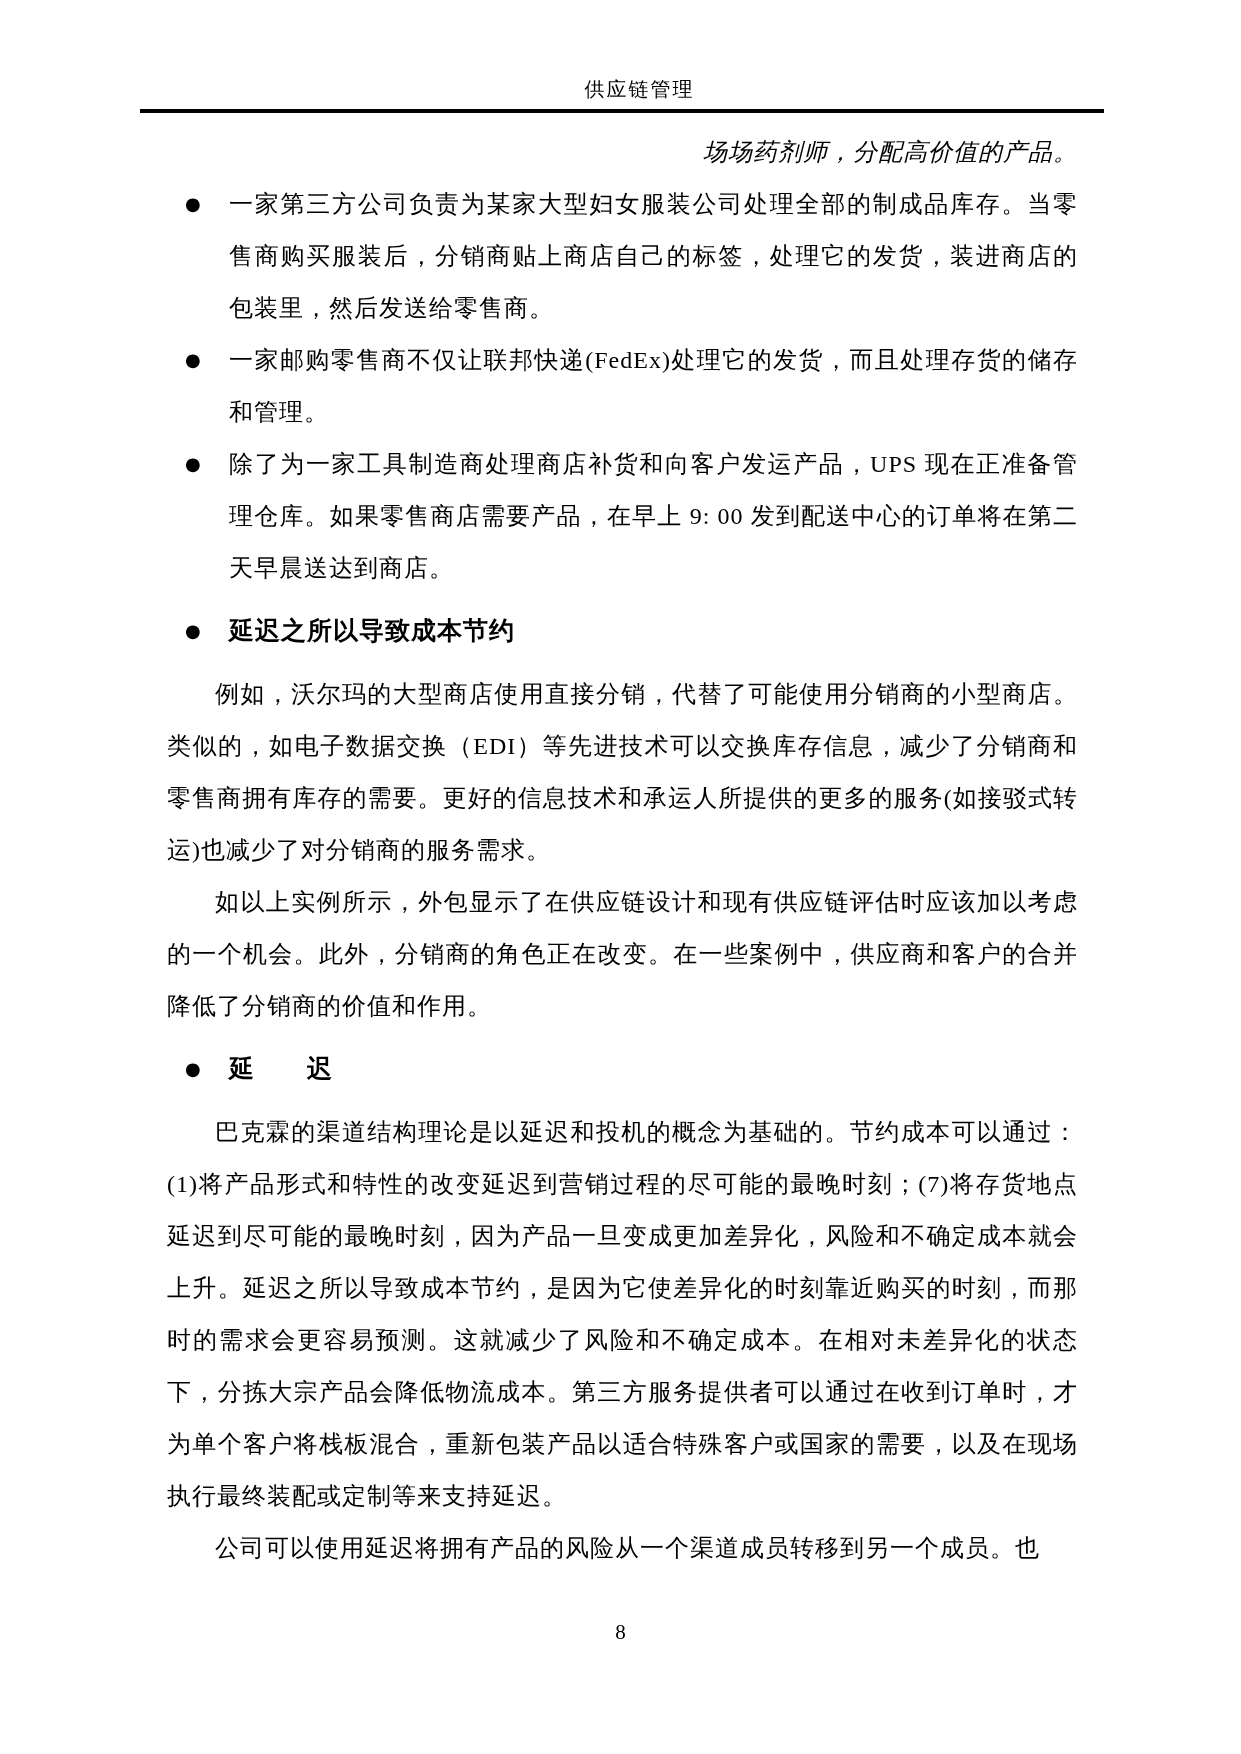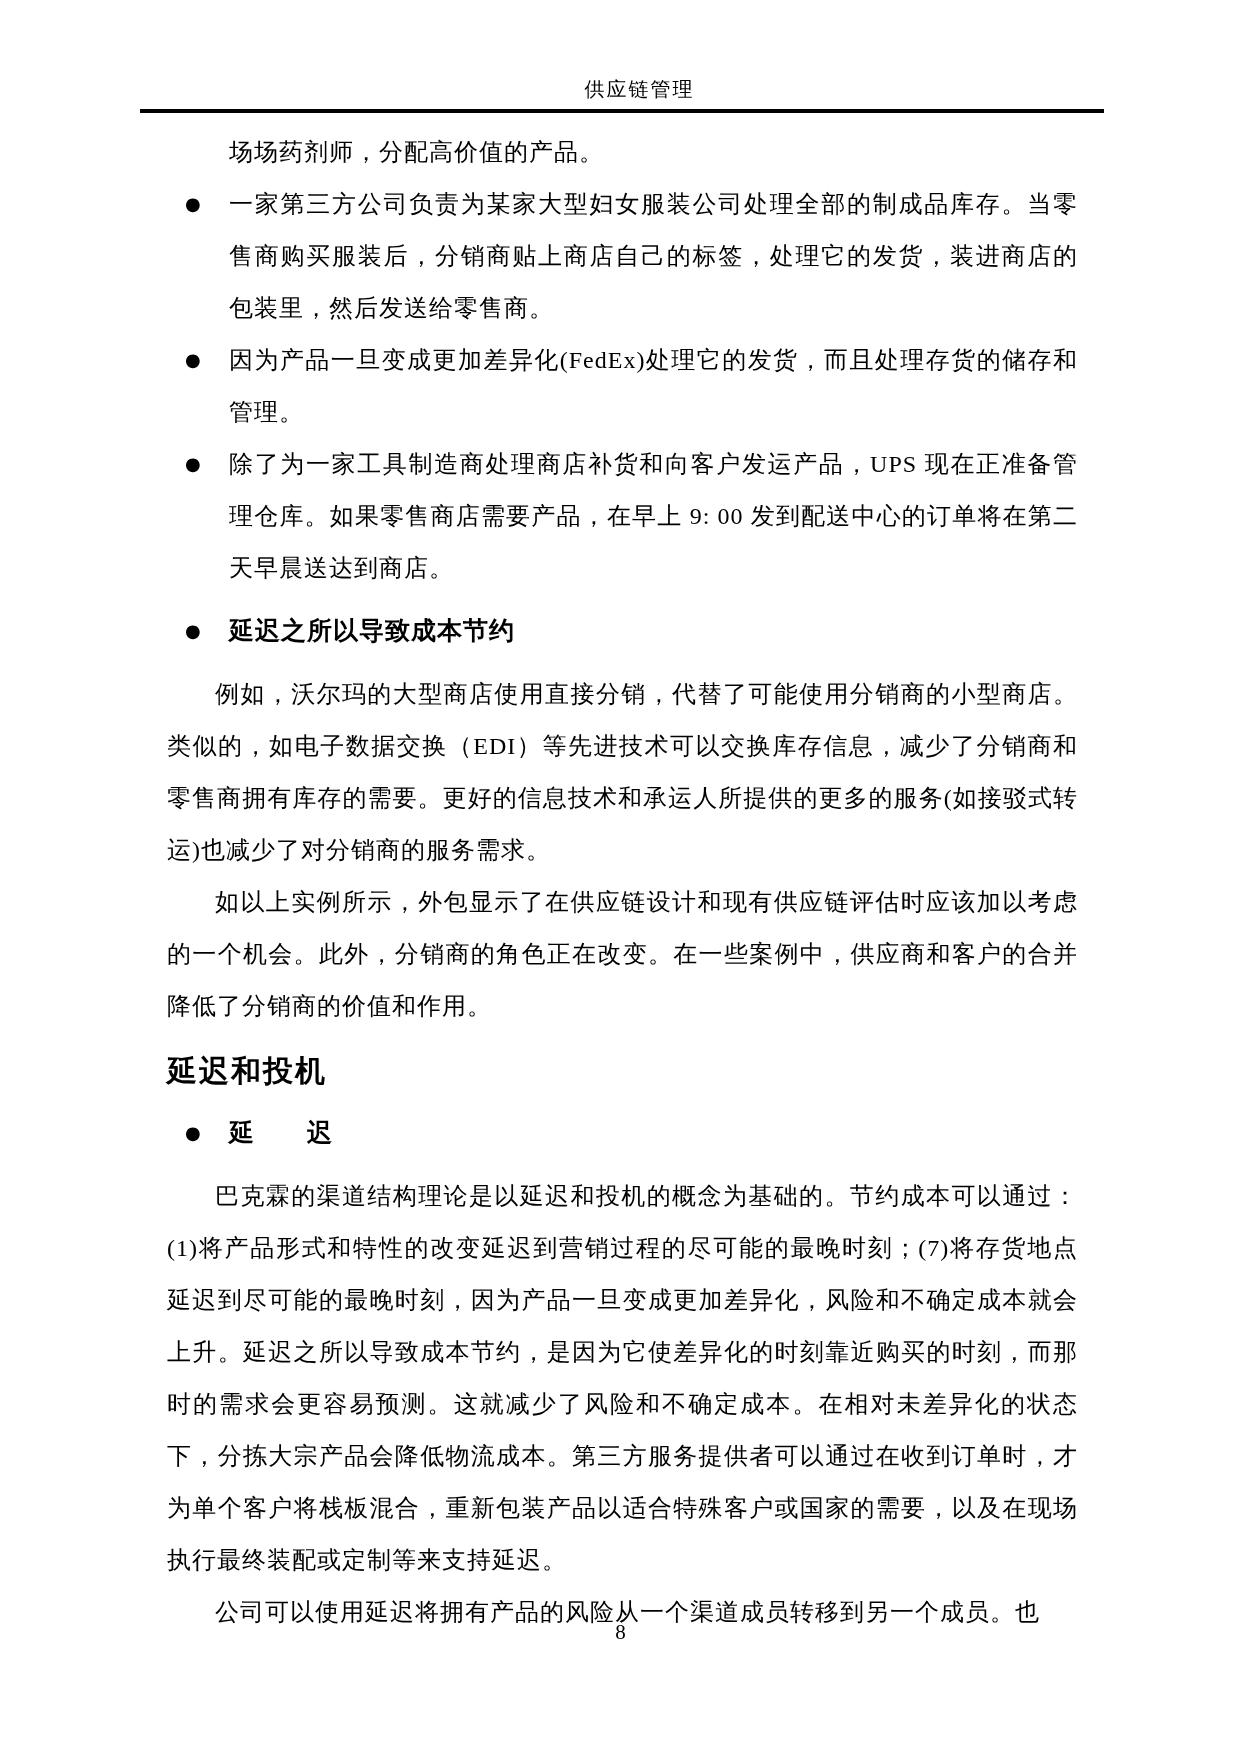--- a/index.html
+++ b/index.html
@@ -47,21 +47,22 @@
     width: 911px;
     font-size: 24px;
     line-height: 52px;
     letter-spacing: 1px;
     text-align: justify;
   }
   .content p { margin: 0; }
 
   .cont-line {
     margin-left: 62px !important;
-    text-align: left;
+    text-align: right;
+    font-style: italic;
   }
 
   .bullet-item {
     position: relative;
     padding-left: 62px;
   }
   .bullet-dot {
     position: absolute;
     left: 18px;
     top: 0;
@@ -114,38 +115,37 @@
 
     <p class="cont-line">场场药剂师，分配高价值的产品。</p>
 
     <div class="bullet-item">
       <span class="bullet-dot">●</span>
       <p>一家第三方公司负责为某家大型妇女服装公司处理全部的制成品库存。当零售商购买服装后，分销商贴上商店自己的标签，处理它的发货，装进商店的包装里，然后发送给零售商。</p>
     </div>
 
     <div class="bullet-item">
       <span class="bullet-dot">●</span>
-      <p>因为产品一旦变成更加差异化(FedEx)处理它的发货，而且处理存货的储存和管理。</p>
+      <p>一家邮购零售商不仅让联邦快递(FedEx)处理它的发货，而且处理存货的储存和管理。</p>
     </div>
 
     <div class="bullet-item">
       <span class="bullet-dot">●</span>
       <p>除了为一家工具制造商处理商店补货和向客户发运产品，UPS 现在正准备管理仓库。如果零售商店需要产品，在早上 9: 00 发到配送中心的订单将在第二天早晨送达到商店。</p>
     </div>
 
     <div class="bullet-heading">
       <span class="bullet-dot">●</span>
       <span>延迟之所以导致成本节约</span>
     </div>
 
     <p class="para-indent">例如，沃尔玛的大型商店使用直接分销，代替了可能使用分销商的小型商店。类似的，如电子数据交换（EDI）等先进技术可以交换库存信息，减少了分销商和零售商拥有库存的需要。更好的信息技术和承运人所提供的更多的服务(如接驳式转运)也减少了对分销商的服务需求。</p>
 
     <p class="para-indent">如以上实例所示，外包显示了在供应链设计和现有供应链评估时应该加以考虑的一个机会。此外，分销商的角色正在改变。在一些案例中，供应商和客户的合并降低了分销商的价值和作用。</p>
 
-    <div class="section-heading">延迟和投机</div>
 
     <div class="bullet-heading">
       <span class="bullet-dot">●</span>
       <span>延　　迟</span>
     </div>
 
     <p class="para-indent">巴克霖的渠道结构理论是以延迟和投机的概念为基础的。节约成本可以通过：(1)将产品形式和特性的改变延迟到营销过程的尽可能的最晚时刻；(7)将存货地点延迟到尽可能的最晚时刻，因为产品一旦变成更加差异化，风险和不确定成本就会上升。延迟之所以导致成本节约，是因为它使差异化的时刻靠近购买的时刻，而那时的需求会更容易预测。这就减少了风险和不确定成本。在相对未差异化的状态下，分拣大宗产品会降低物流成本。第三方服务提供者可以通过在收到订单时，才为单个客户将栈板混合，重新包装产品以适合特殊客户或国家的需要，以及在现场执行最终装配或定制等来支持延迟。</p>
 
     <p class="para-indent">公司可以使用延迟将拥有产品的风险从一个渠道成员转移到另一个成员。也</p>
 

